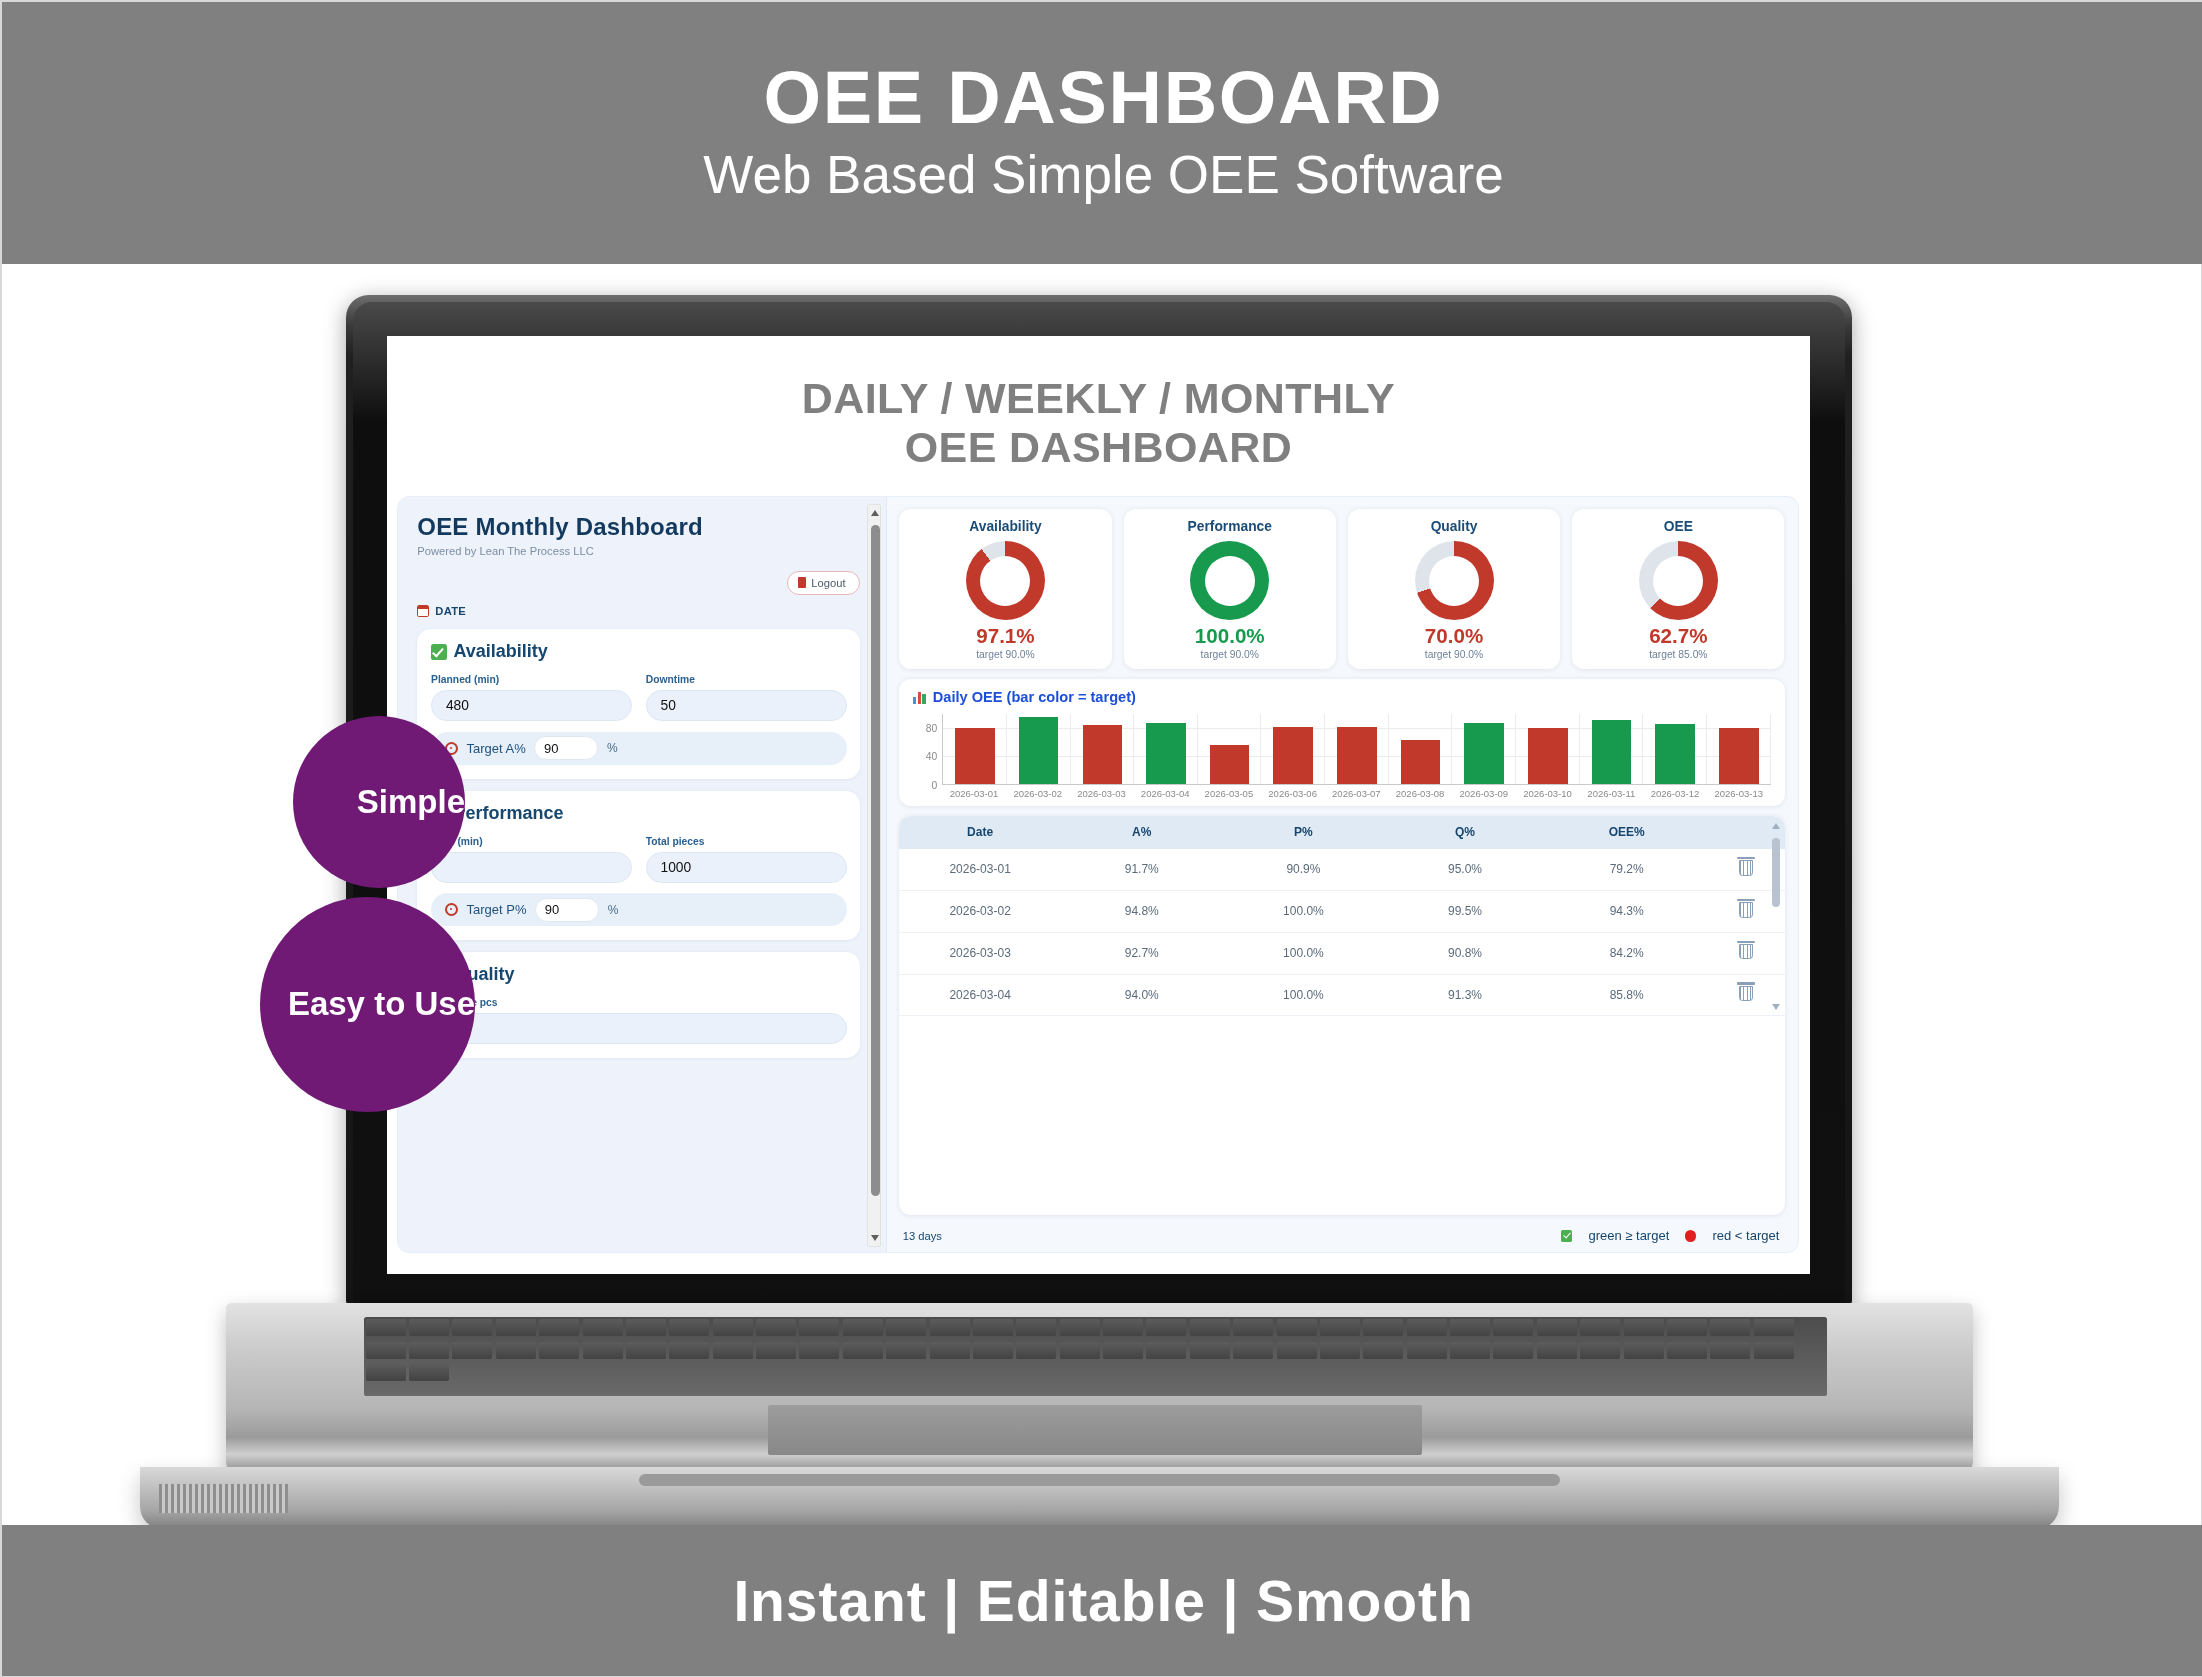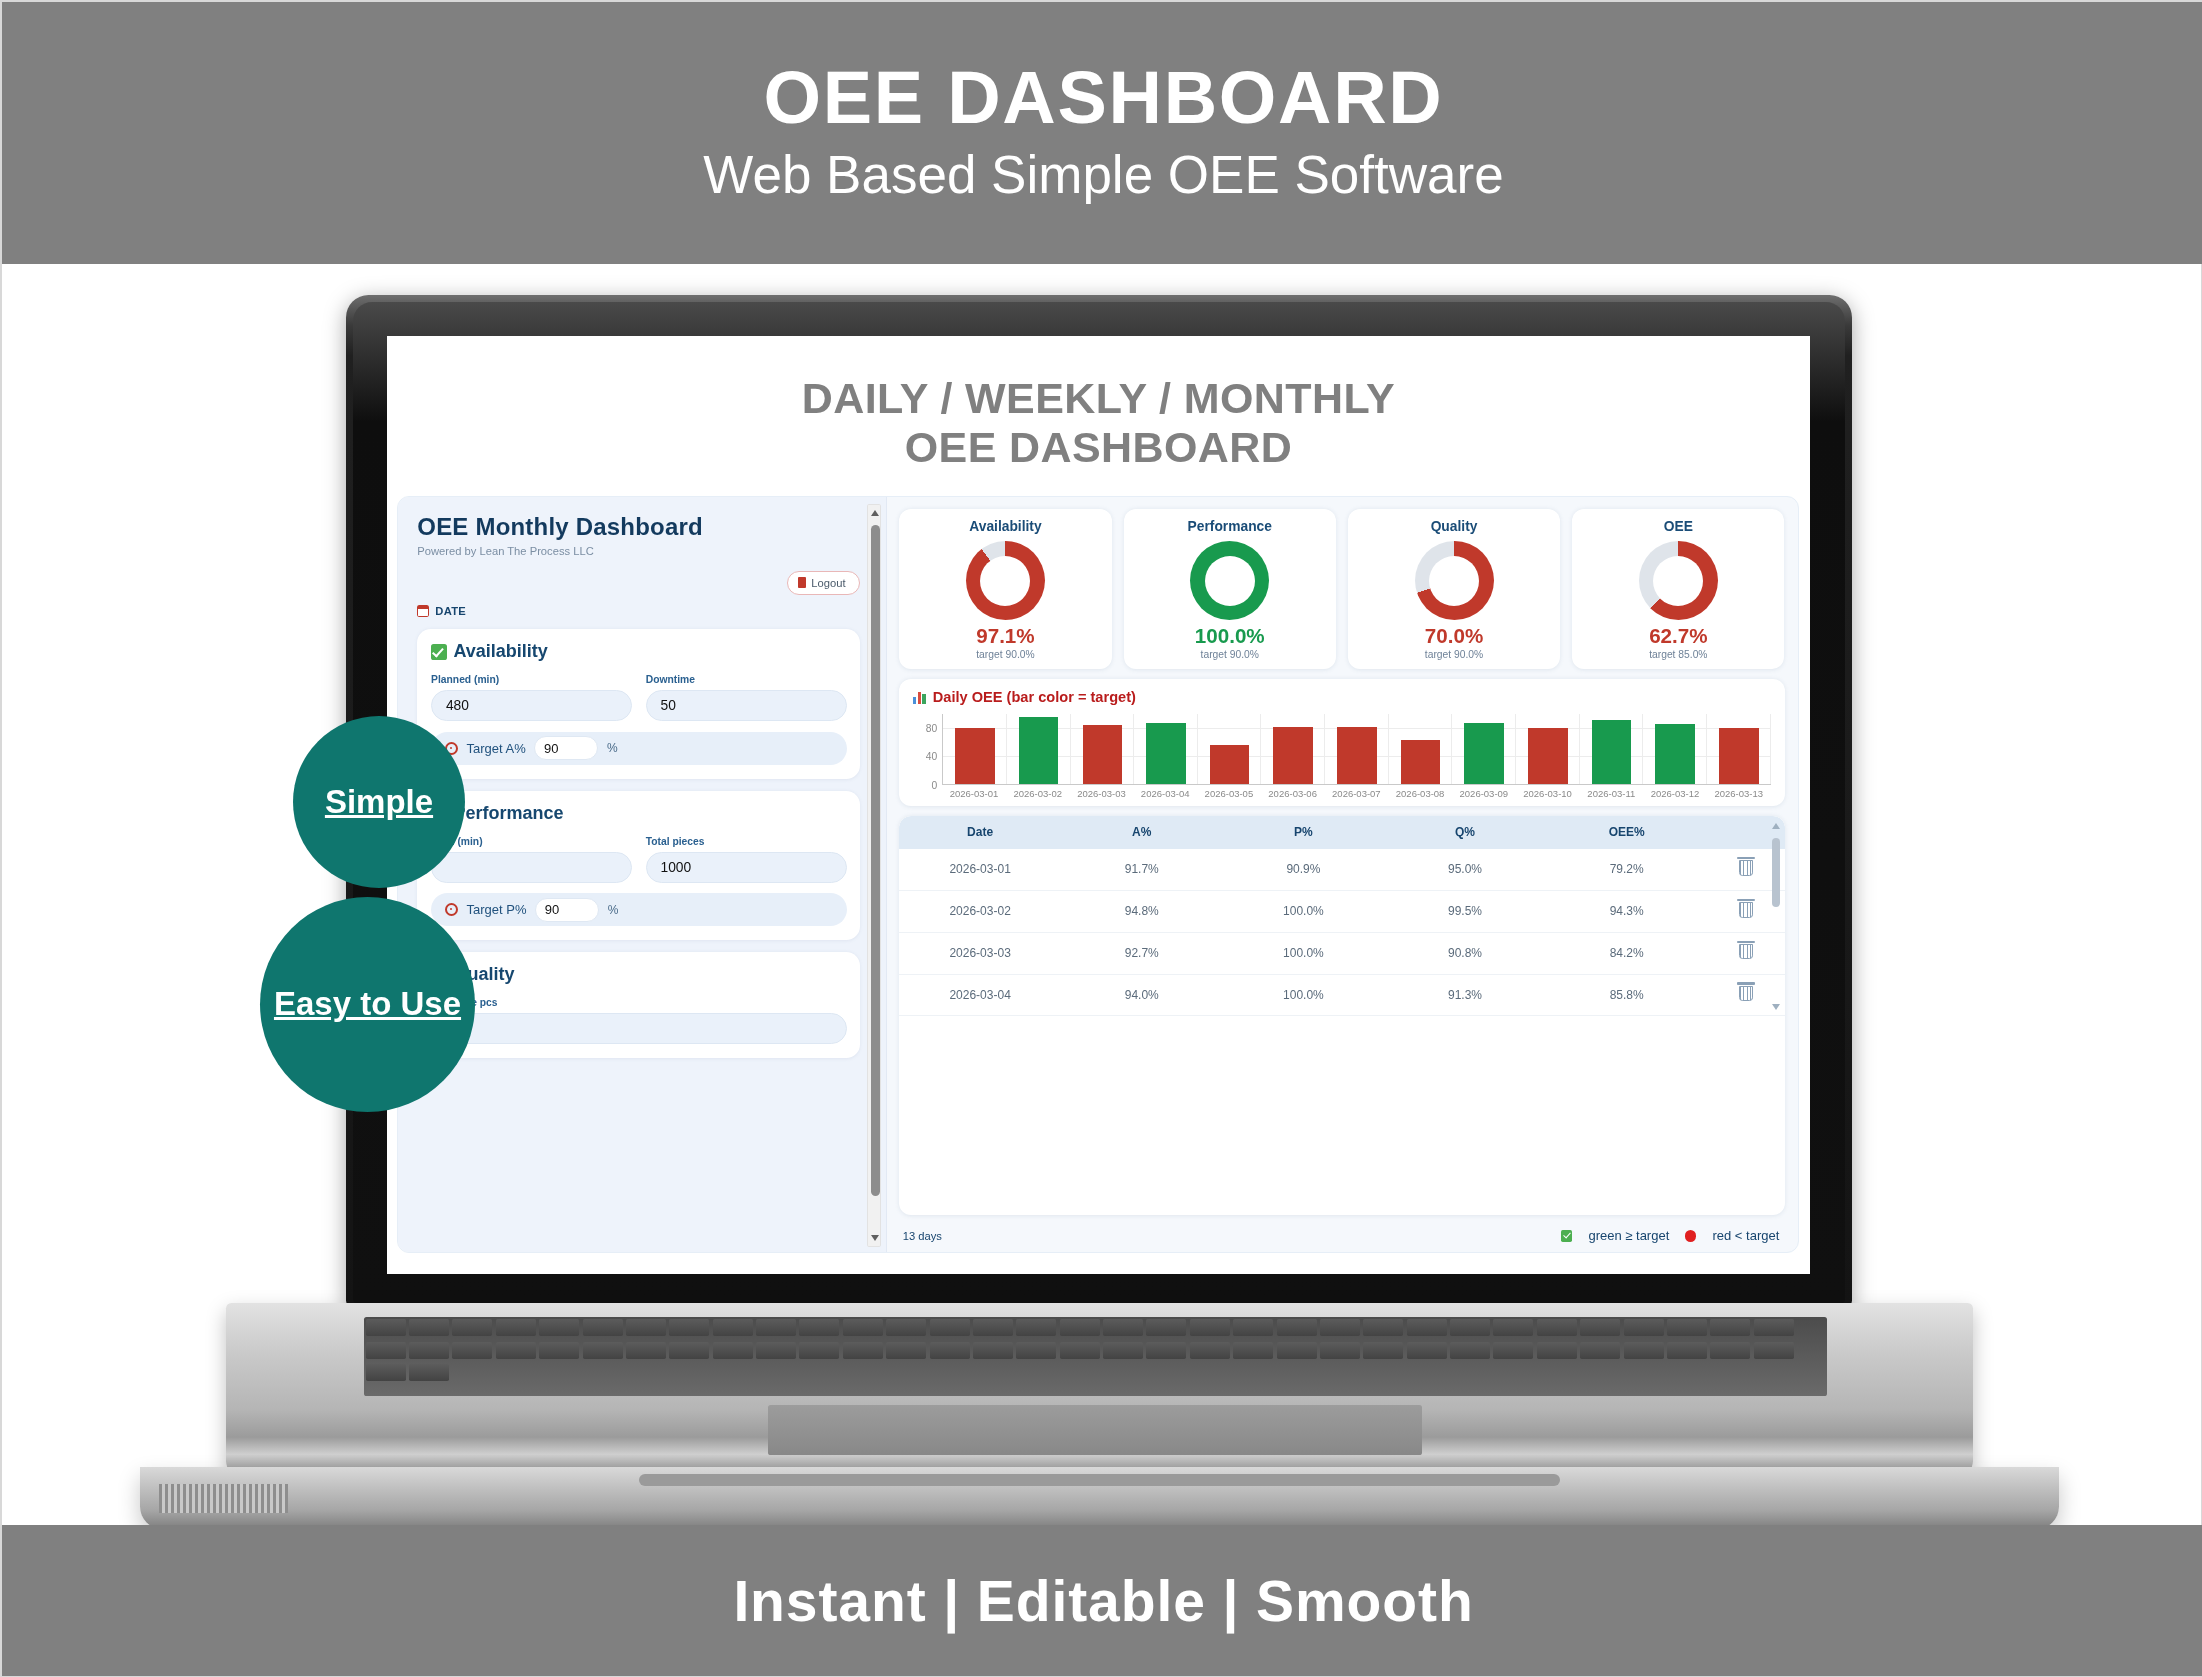--- a/index.html
+++ b/index.html
@@ -187,21 +187,21 @@
   }
   .kpi-name{ color:#1a4c77; font-size:13.8px; font-weight:bold; }
   .donut{ margin: 6.9px auto 3.4px auto; width: 79px; height: 79px; border-radius:50%;
     display:flex; align-items:center; justify-content:center; }
   .donut-hole{ width:50px;height:50px;border-radius:50%;background:#fff; }
   .kpi-val{ font-size: 20.6px; font-weight:bold; }
   .kpi-tgt{ color:#6f8298; font-size: 10.3px; margin-top:1.7px; }
 
   .panel { background:#fff; border-radius: 12px; box-shadow: 0 0.9px 4.3px rgba(120,140,170,.16); }
   #chart-panel { padding: 10.3px 13.8px 8.6px 13.8px; }
-  .panel-h { color:#b91c1c; font-size: 14.6px; font-weight:bold; display:flex; align-items:center; gap:6.9px; }
+  .panel-h { color:#1d4ed8; font-size: 14.6px; font-weight:bold; display:flex; align-items:center; gap:6.9px; }
   .bars-ico{ display:inline-flex; align-items:flex-end; gap:1.3px; height:13px; }
   .bars-ico i{ display:block; width:3.4px; background:#d94b3e; }
   .bars-ico i:nth-child(1){height:6.9px;background:#4a90d9;}
   .bars-ico i:nth-child(2){height:12px;background:#d94b3e;}
   .bars-ico i:nth-child(3){height:9.5px;background:#3ba55d;}
 
   #chart { position:relative; margin-top: 8.6px; height: 83px; padding-left: 29px; }
   #yaxis { position:absolute; left:0; top:0; width:27.5px; height:71px; }
   #yaxis span{ position:absolute; right:3.4px; color:#8a8a8a; font-size:10.3px; transform:translateY(-50%); }
   #plot { position:relative; height: 71px; border-left:1.3px solid #c9c9c9;
@@ -240,23 +240,23 @@
      padding: 3.4px 5.2px 0 3.4px; }
   #foot .days{ color:#17456e; font-size:11.2px; }
   #foot .legend{ display:flex; align-items:center; gap:16px; color:#17456e; font-size:13px; }
   .lg-chk{ width:11.2px;height:11.2px;background:#4caf50;border-radius:1.7px;position:relative;}
   .lg-chk:after{content:"";position:absolute;left:3.4px;top:0.9px;width:3px;height:6px;
     border:solid #fff;border-width:0 1.7px 1.7px 0;transform:rotate(42deg);}
   .lg-dot{ width:11.2px;height:11.2px;border-radius:50%;background:#e02020; }
 
   
   .badge{
-    position:absolute; border-radius:50%; background:#0f766e; color:#fff;
-    display:flex; align-items:center; justify-content:center; text-align:center;
-    font-weight:bold; line-height:1.1;text-decoration:underline;
+    position:absolute; border-radius:50%; background:#701a75; color:#fff;
+    display:flex; align-items:center; justify-content:flex-end; text-align:center;
+    font-weight:bold; line-height:1.1;
   }
   #badge-simple{ left: 291px; top: 714px; width: 172px; height: 172px; font-size: 33px; z-index: 20;}
   #badge-easy{ left: 258px; top: 895px; width: 215px; height: 215px; font-size: 33px; z-index: 20;}
 </style>
 </head>
 <body>
 
 <div id="page">
 
   <div class="banner" id="banner-top">

